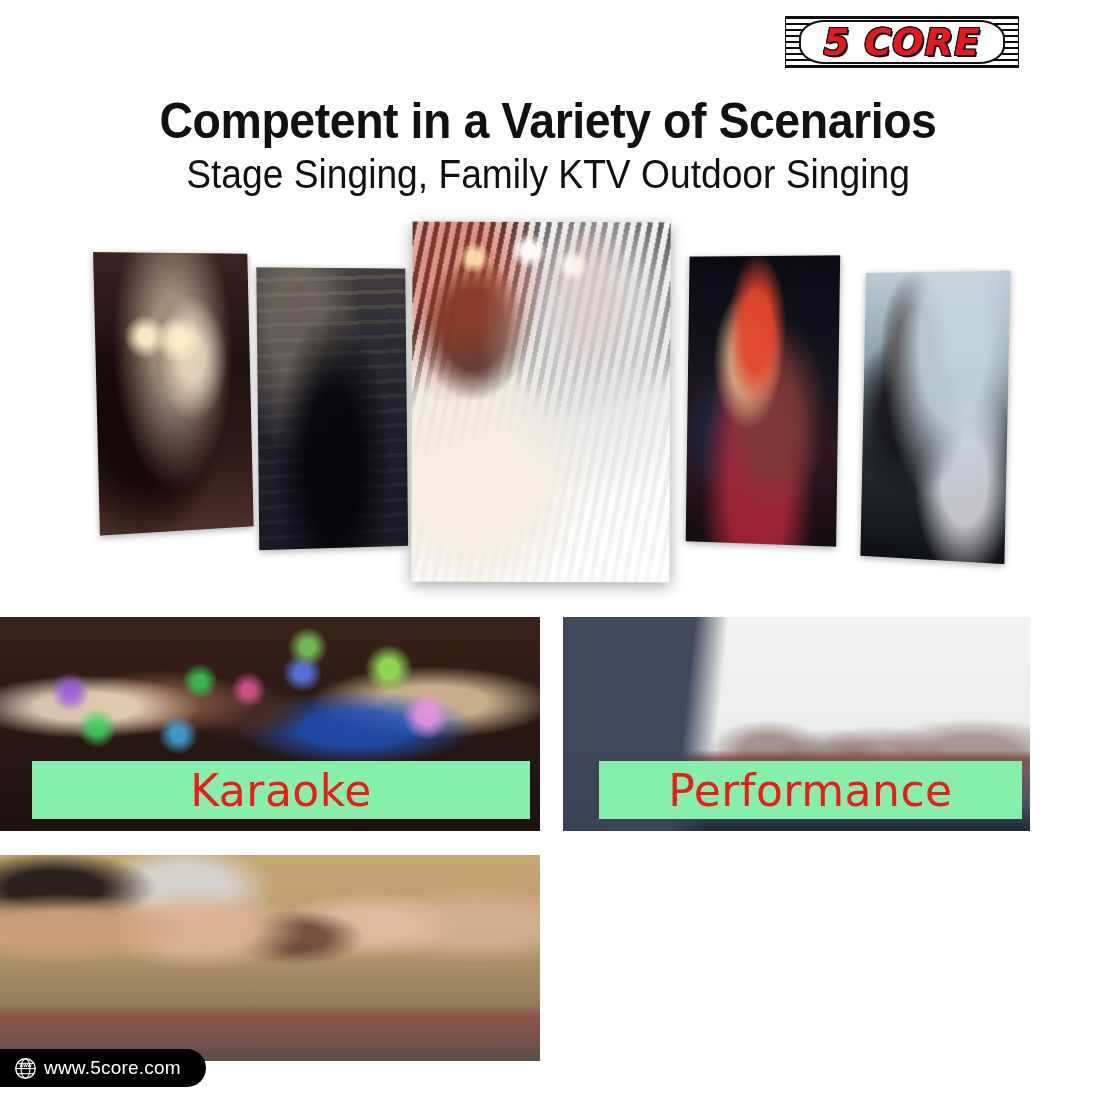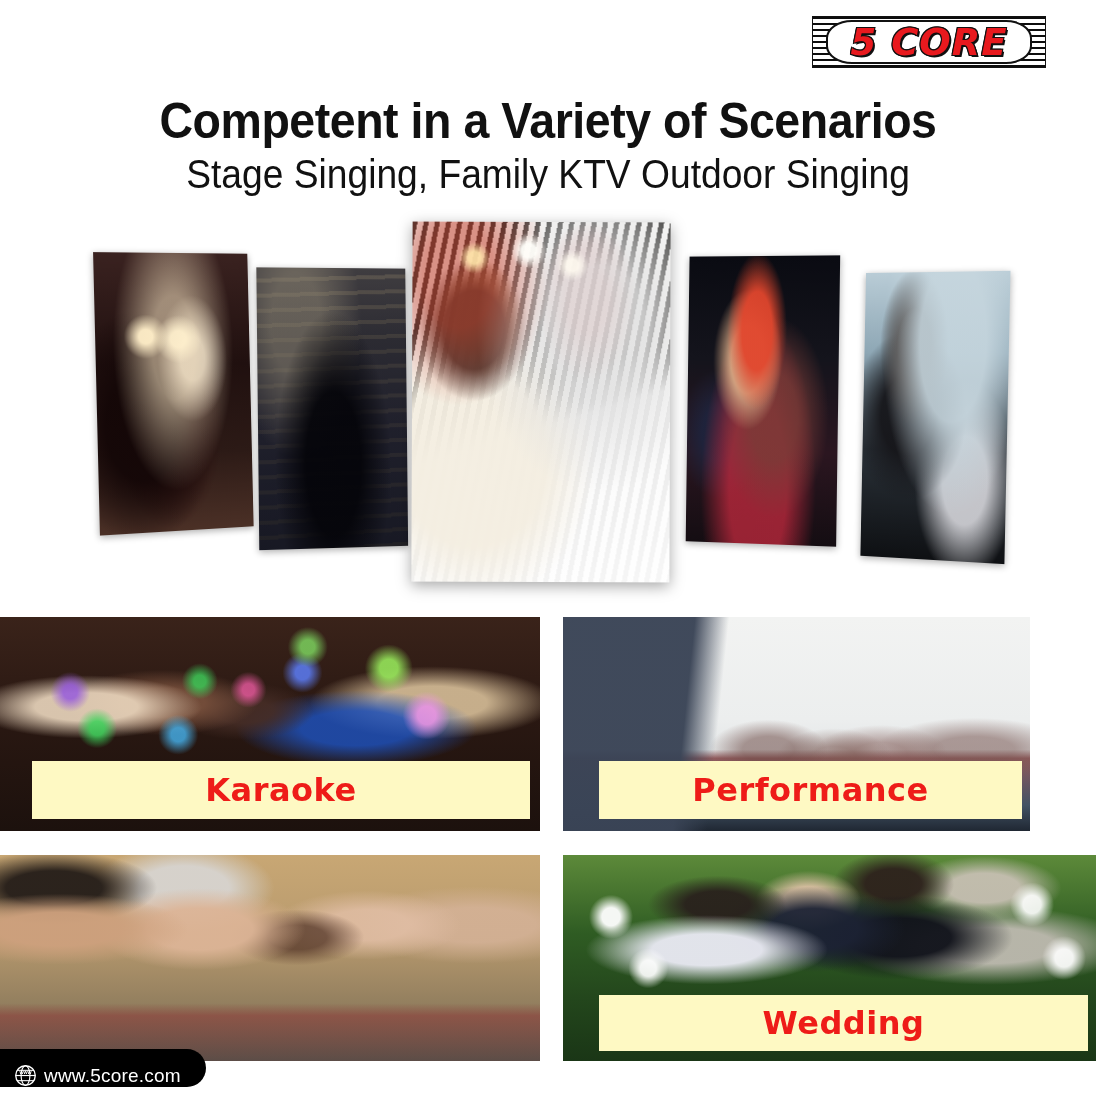--- a/index.html
+++ b/index.html
@@ -7,21 +7,21 @@
     width:1096px;height:1096px;
     background:#ffffff;
     font-family:"Liberation Sans", sans-serif;
     overflow:hidden;
     position:relative;
   }
   .page{position:relative;width:1096px;height:1096px;overflow:hidden;background:#fff;}
 
   
   .logo{
-    position:absolute;top:16px;left:785px;width:234px;height:52px;margin-left:27px;
+    position:absolute;top:16px;left:785px;width:234px;height:52px;
   }
   .logo-stripes{
     position:absolute;inset:0;
     background:repeating-linear-gradient(to bottom,
        #0d0d0d 0px,#0d0d0d 2px,#ffffff 2px,#ffffff 6px);
     border:1px solid #111;
     box-sizing:border-box;
   }
   .logo-plate{
     position:absolute;left:14px;top:4px;right:14px;bottom:4px;
@@ -142,25 +142,25 @@
       radial-gradient(ellipse at 72% 72%, rgba(225,225,230,.85) 0 15%, rgba(0,0,0,0) 34%),
       linear-gradient(180deg,#b9ccd6 0%,#8ea7b5 28%,#2a3138 62%,#0e1013 100%);
   }
 
   
   .tiles{position:absolute;left:0;top:617px;width:1096px;height:444px;}
   .tile{position:absolute;overflow:hidden;background:#333;}
   .tile .photo{position:absolute;inset:0;}
   .tile .caption{
     position:absolute;
-    background:#fef9c3;
+    background:#86efac;
     display:flex;align-items:center;justify-content:center;
     font-family:"DejaVu Sans","Liberation Sans", sans-serif;
-    font-weight:bold;
-    font-size:32px;
+    font-weight:normal;
+    font-size:44px;
     letter-spacing:.5px;
     color:#ee1c18;
     box-sizing:border-box;
   }
 
   .t-karaoke   {left:0px;   top:0px;   width:540px;height:214px;}
   .t-perf      {left:563px; top:0px;   width:467px;height:214px;}
   .t-conf      {left:0px;   top:238px; width:540px;height:206px;}
   .t-wed       {left:563px; top:238px; width:533px;height:206px;}
 
@@ -228,21 +228,21 @@
       radial-gradient(ellipse at 80% 44%, rgba(190,186,176,.95) 0 11%, rgba(0,0,0,0) 24%),
       radial-gradient(ellipse at 79% 16%, rgba(205,195,185,.9) 0 6%, rgba(0,0,0,0) 13%),
       linear-gradient(180deg,#5d8a3a 0%,#2f5c23 38%,#23461c 70%,#1a3616 100%);
   }
 
   
   .footer-pill{
     position:absolute;left:0;top:1049px;height:38px;width:206px;
     background:#000000;
     border-radius:0 19px 19px 0;
-    display:flex;align-items:flex-end;
+    display:flex;align-items:center;
     padding-left:14px;
     box-sizing:border-box;
   }
   .globe-icon{
     width:23px;height:23px;flex:0 0 23px;margin-right:7px;
     display:block;
   }
   .footer-url{
     color:#ffffff;
     font-family:"Liberation Sans", sans-serif;
@@ -292,24 +292,20 @@
 
     <div class="tile t-perf">
       <div class="photo ph-perf"></div>
       <div class="caption">Performance</div>
     </div>
 
     <div class="tile t-conf">
       <div class="photo ph-conf"></div>
     </div>
 
-    <div class="tile t-wed">
-      <div class="photo ph-wed"></div>
-      <div class="caption">Wedding</div>
-    </div>
 
   </div>
 
   <div class="footer-pill">
     <svg class="globe-icon" viewBox="0 0 24 24">
       <circle cx="12" cy="12" r="10.2" fill="none" stroke="#ffffff" stroke-width="1.4"></circle>
       <ellipse cx="12" cy="12" rx="4.6" ry="10.2" fill="none" stroke="#ffffff" stroke-width="1.2"></ellipse>
       <line x1="1.8" y1="12" x2="22.2" y2="12" stroke="#ffffff" stroke-width="1.2"></line>
       <path d="M3.2 6.6 H20.8" fill="none" stroke="#ffffff" stroke-width="1.1"></path>
       <path d="M3.2 17.4 H20.8" fill="none" stroke="#ffffff" stroke-width="1.1"></path>

